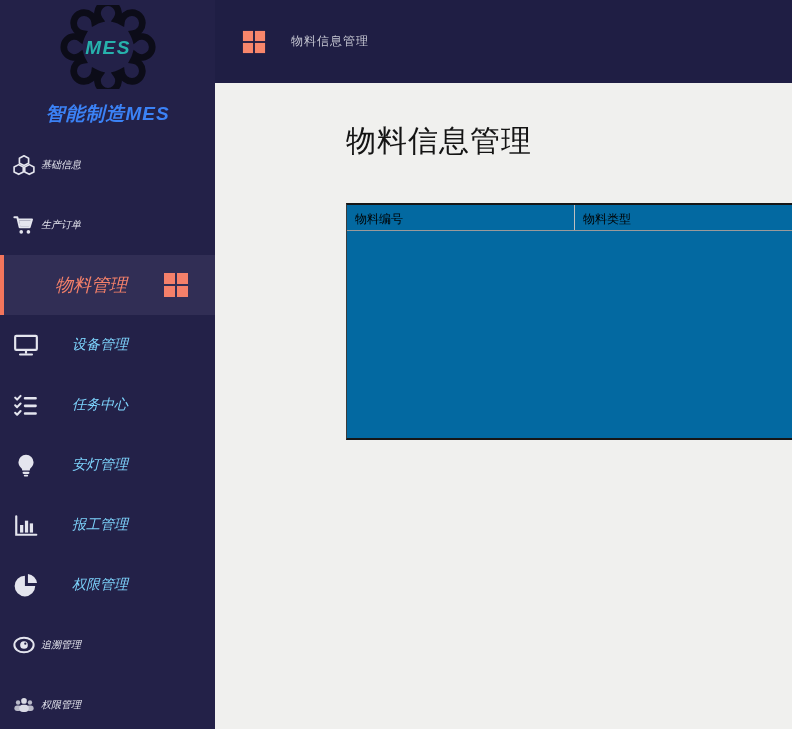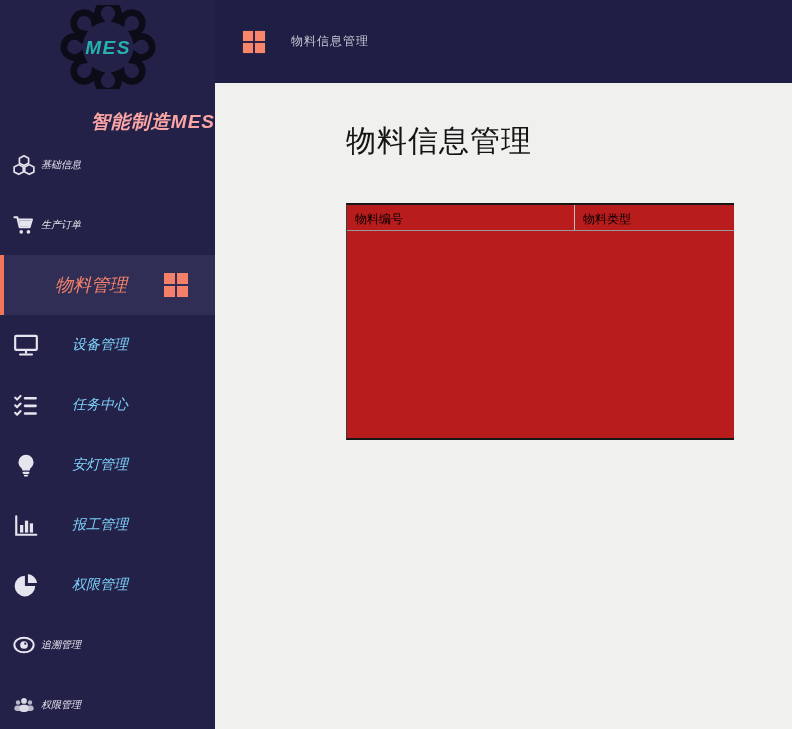--- a/index.html
+++ b/index.html
@@ -5,21 +5,21 @@
   * { margin:0; padding:0; box-sizing:border-box; }
   html,body { width:792px; height:729px; overflow:hidden; background:#f0f0ee;
               font-family:"Liberation Sans", sans-serif; }
   .stage { position:relative; width:792px; height:729px; }
 
   
   .sidebar { position:absolute; left:0; top:0; width:215px; height:729px;
              background:#232148; color:#e4e5ee;font-style:italic; }
   .logo-wrap { padding-top:5px; text-align:center; }
   .logo-wrap svg { display:inline-block; }
-  .app-title { margin-top:16px; text-align:right; color:#fca5a5;
+  .app-title { margin-top:8px; text-align:center; color:#3b82f6;
                font-size:19px; font-weight:bold; letter-spacing:1px; }
   .menu { position:absolute; left:0; top:135px; width:215px; }
   .menu-item { display:flex; align-items:center; height:60px; cursor:pointer; }
   .menu-item .ico { display:flex; align-items:center; justify-content:center; }
   .item-a .ico { width:24px; margin-left:12px; }
   .item-a .lbl { margin-left:5px; font-size:10px; color:#e4e5ee; }
   .item-b .ico { width:26px; margin-left:13px; }
   .item-b .lbl { margin-left:33px; font-size:14px; color:#7dd3fc; }
   .item-active { background:#312e55; border-left:4px solid #f3755c; }
   .item-active .lbl { margin-left:51px; font-size:18px; color:#f4806a; }
@@ -30,22 +30,22 @@
             background:#1f1e44; display:flex; align-items:center; }
   .topbar .grid-ico { margin-left:27px; display:flex; }
   .breadcrumb { margin-left:25px; font-size:12px; color:#c6c7d2; letter-spacing:1px; }
 
   
   .main { position:absolute; left:215px; top:83px; width:577px; height:646px;
           background:#f0f0ee; }
   .page-title { position:absolute; left:131px; top:38px; font-size:30px;
                 font-weight:400; color:#141414; letter-spacing:1px;
                 font-family:"Liberation Serif", serif; }
-  .data-table { position:absolute; left:131px; top:120px; width:388px; height:237px;
-                background:#b91c1c; border-top:2px solid #161616;
+  .data-table { position:absolute; left:131px; top:120px; width:446px; height:237px;
+                background:#0369a1; border-top:2px solid #161616;
                 border-bottom:2px solid #161616; border-left:1px solid #3c3c3c; }
   .thead { display:flex; height:26px; border-bottom:1px solid #9a9a9a; }
   .th { padding:6px 0 0 8px; font-size:12px; color:#000; }
   .th-1 { width:228px; border-right:1px solid #bfbfbf; }
   .th-2 { flex:1; }
   .tbody { flex:1; }
 
   
   .watermark { position:absolute; left:170px; top:312px; width:125px; height:106px;
                z-index:5; }

